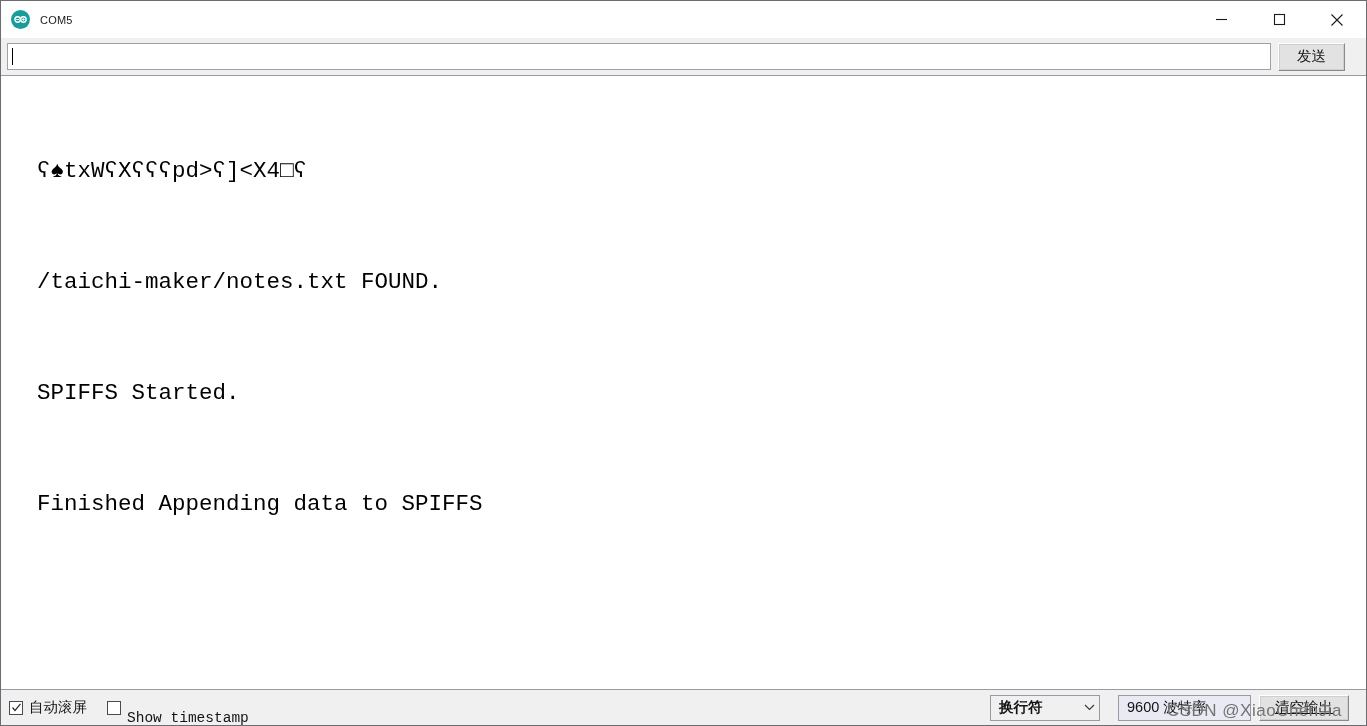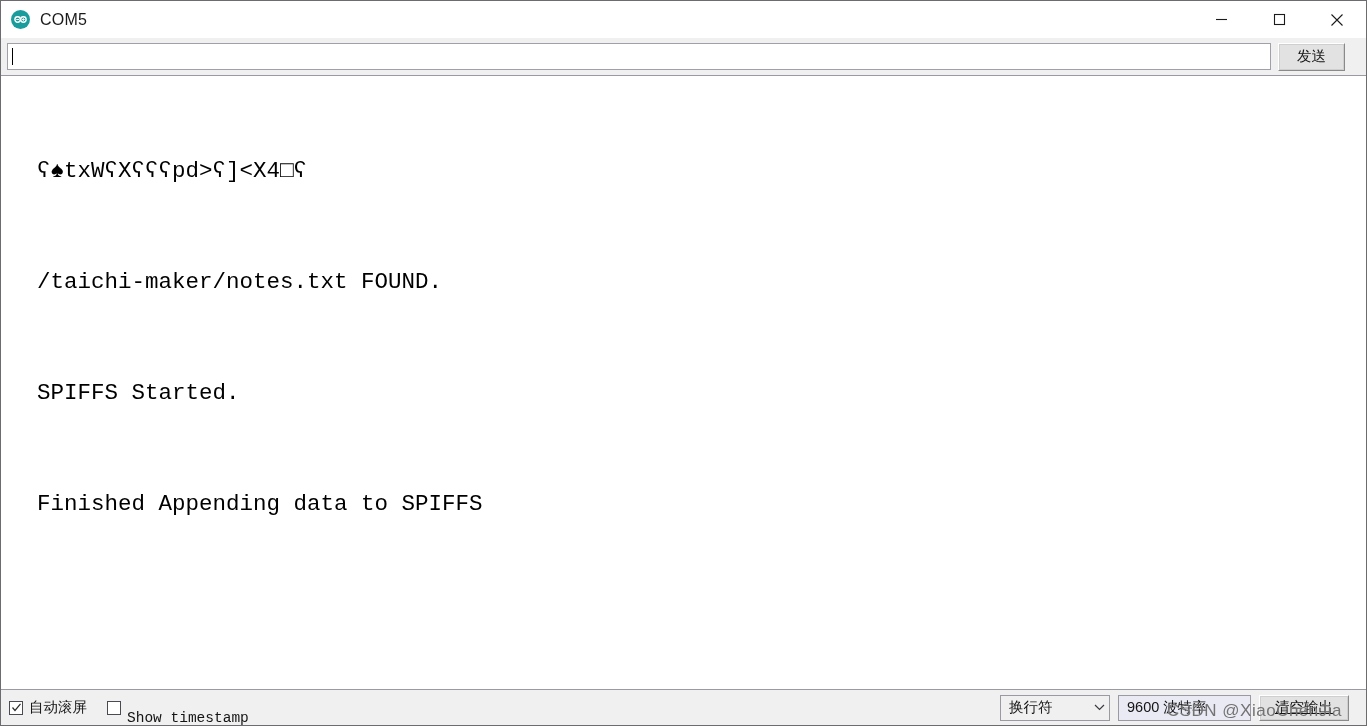--- a/index.html
+++ b/index.html
@@ -47,21 +47,21 @@
     height: 19px;
     border-radius: 50%;
     background: #1a9c9c;
     display: flex;
     align-items: center;
     justify-content: center;
     flex: 0 0 19px;
   }
   .app-icon svg { display: block; }
   .title-text {
-    font-size: 16px;
+    font-size: 11px;
     color: #1b1b1b;
     letter-spacing: 0.2px;
     white-space: nowrap;
   }
   .win-controls {
     position: absolute;
     right: 0;
     top: 0;
     height: 37px;
     display: flex;
@@ -216,21 +216,21 @@
     box-sizing: border-box;
     display: flex;
     align-items: center;
     justify-content: space-between;
     font-size: 14.5px;
     color: #141414;
     padding: 0 4px 0 8px;
     cursor: default;
     white-space: nowrap;
   }
-  .combo-newline { width: 110px; margin-right: 8px; }
+  .combo-newline { width: 110px; margin-right: 18px; font-weight: bold; }
   .combo-baud {
     width: 133px;
     background: #eaeaf4;
     margin-right: 8px;
     padding-right: 1px;
   }
   .combo .chev { margin-left: 6px; display: flex; align-items: center; }
   .clear-button {
     height: 26px;
     min-width: 90px;

